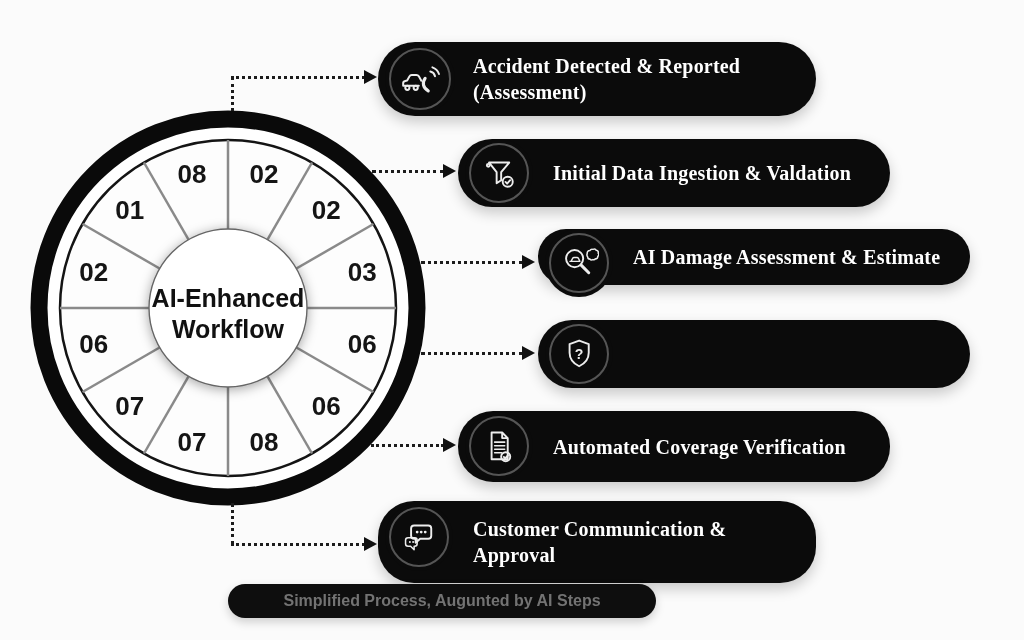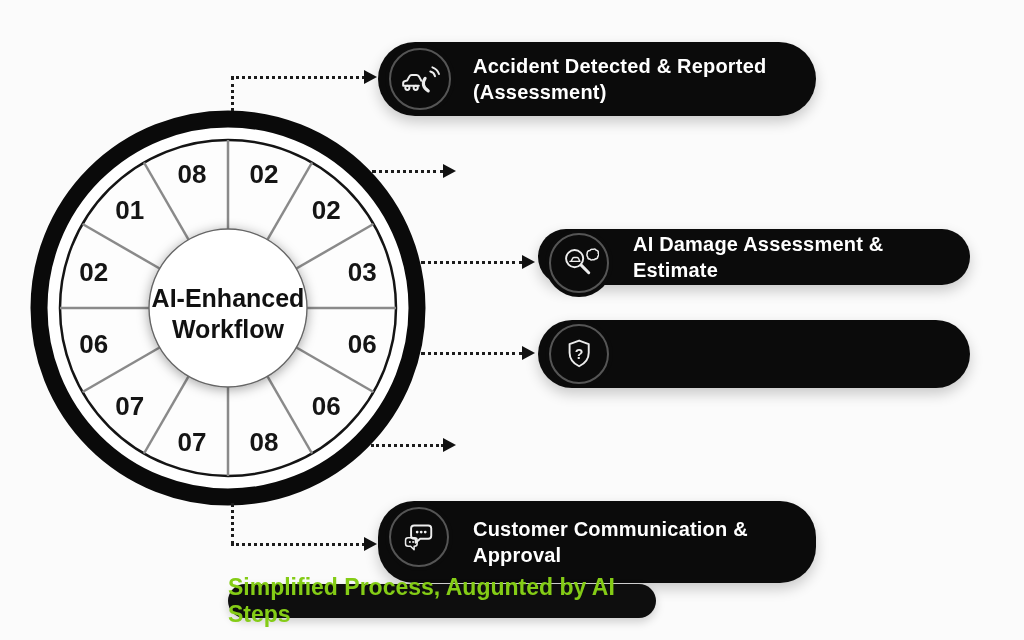--- a/index.html
+++ b/index.html
@@ -21,26 +21,26 @@
         box-shadow:0 6px 14px rgba(0,0,0,0.20);color:#fff;}
   .icon-circle{position:absolute;left:11px;border-radius:50%;background:#0b0b0b;
         border:2.5px solid #555;box-shadow:0 0 0 4px #0b0b0b;box-sizing:border-box;
         display:flex;align-items:center;justify-content:center;}
   .icon-circle svg{width:72%;height:72%;}
   .glyph{stroke:#ededed;stroke-width:1.9;fill:none;stroke-linecap:round;stroke-linejoin:round;}
   .glyph-bold{stroke:#ededed;stroke-width:3;fill:none;stroke-linecap:round;}
   .glyph-fill{fill:#ededed;stroke:none;}
   .qmark{font:700 14px "Liberation Sans", sans-serif;fill:#ededed;text-anchor:middle;dominant-baseline:central;}
   .pill-text{position:absolute;left:95px;right:20px;display:flex;flex-direction:column;justify-content:center;
-        font-weight:700;font-size:20px;line-height:26px;letter-spacing:0.2px;}
+        font-weight:700;font-size:20px;line-height:26px;letter-spacing:0.2px;font-family:Liberation Serif, serif;}
 
   
   .caption{position:absolute;left:228px;top:584px;width:428px;height:34px;border-radius:17px;
-        background:#0e0e0e;color:#84cc16;display:flex;align-items:center;justify-content:center;
-        font-weight:700;font-size:23px;box-shadow:0 4px 10px rgba(0,0,0,0.18);}
+        background:#0e0e0e;color:#737373;display:flex;align-items:center;justify-content:center;
+        font-weight:700;font-size:16px;box-shadow:0 4px 10px rgba(0,0,0,0.18);}
 </style>
 </head>
 <body>
 
 <div class="canvas">
 
   <svg class="wheel" viewBox="0 0 396 396">
     <defs>
       <filter id="cshadow" x="-40%" y="-40%" width="180%" height="180%">
         <feDropShadow dx="0" dy="2" stdDeviation="6" flood-color="#000000" flood-opacity="0.35"></feDropShadow>
@@ -110,20 +110,33 @@
         <path class="glyph-bold" d="M25 19.5 c-3 4.2 -2 9 3 12"></path>
         <path class="glyph" d="M30 13 a6 6 0 0 1 4.5 4.5 M32 9 a10 10 0 0 1 6.3 6.3"></path>
       </svg>
     </div>
     <div class="pill-text">
       <span>Accident Detected &amp; Reported</span>
       <span>(Assessment)</span>
     </div>
   </div>
 
+  <div class="pill" style="left:458px;top:139px;width:432px;height:68px;border-radius:34px;">
+    <div class="icon-circle" style="width:60px;height:60px;top:4px;">
+      <svg viewBox="0 0 40 40">
+        <path class="glyph" d="M10 9.5 h20 l-8 9.5 v8 l-4.5 3 v-11 z"></path>
+        <circle class="glyph" cx="9.2" cy="12.2" r="1.4"></circle>
+        <circle class="glyph" cx="28.5" cy="28.5" r="5"></circle>
+        <path class="glyph" d="M26.3 28.7 l1.6 1.7 l3 -3.4"></path>
+      </svg>
+    </div>
+    <div class="pill-text">
+      <span>Initial Data Ingestion &amp; Valdation</span>
+    </div>
+  </div>
 
   <div class="pill" style="left:538px;top:229px;width:432px;height:56px;border-radius:34px;">
     <div class="icon-circle" style="width:60px;height:60px;top:4px;">
       <svg viewBox="0 0 40 40">
         <circle class="glyph" cx="15.5" cy="15.5" r="8.5"></circle>
         <path class="glyph-bold" d="M22 22 l7.5 7.5"></path>
         <path class="glyph" style="stroke-width:1.4" d="M10.8 18.2 h9.4 M12 18.2 l1.4 -2.8 q0.5 -1 1.6 -1 h2.8 q1.1 0 1.6 1 l1.3 2.8"></path>
         <path class="glyph" style="stroke-width:1.5" d="M28 10.5 q-0.3 -2.8 2.6 -3 q1 -1.9 3.2 -1.2 q2.3 -0.9 3.2 1 q2.4 0.4 1.9 2.8 q1.4 1.8 -0.4 3.2 q0 2.3 -2.3 2.3 q-0.9 1.4 -2.7 0.9 q-1.8 0.9 -2.7 -0.5 q-2.3 0 -2.3 -2.2 q-1.3 -1.4 -0.5 -3.3 z"></path>
       </svg>
     </div>
@@ -134,20 +147,33 @@
 
   <div class="pill" style="left:538px;top:320px;width:432px;height:68px;border-radius:34px;">
     <div class="icon-circle" style="width:60px;height:60px;top:4px;">
       <svg viewBox="0 0 40 40">
         <path class="glyph" d="M20 6.5 L29.5 10 v8.5 c0 7.5 -5.5 11.5 -9.5 13.5 c-4 -2 -9.5 -6 -9.5 -13.5 V10 z"></path>
         <text class="qmark" x="20" y="19.5">?</text>
       </svg>
     </div>
   </div>
 
+  <div class="pill" style="left:458px;top:411px;width:432px;height:71px;border-radius:35px;">
+    <div class="icon-circle" style="width:60px;height:60px;top:5px;">
+      <svg viewBox="0 0 40 40">
+        <path class="glyph" d="M12.5 6.5 h10.5 l5.5 5.5 v21 h-16 z M23 6.5 v5.5 h5.5"></path>
+        <path class="glyph" style="stroke-width:1.5" d="M15.5 16 h10 M15.5 19.5 h10 M15.5 23 h10 M15.5 26.5 h7"></path>
+        <circle class="glyph" cx="26.5" cy="30.5" r="4.5"></circle>
+        <path class="glyph" d="M24.6 30.7 l1.4 1.5 l2.7 -3"></path>
+      </svg>
+    </div>
+    <div class="pill-text">
+      <span>Automated Coverage Verification</span>
+    </div>
+  </div>
 
   <div class="pill" style="left:378px;top:501px;width:438px;height:82px;border-radius:36px;">
     <div class="icon-circle" style="width:60px;height:60px;top:6px;">
       <svg viewBox="0 0 40 40">
         <path class="glyph" d="M15 8.5 h14 q3 0 3 3 v7 q0 3 -3 3 h-8 l-4.5 4 v-4 h-1.5 q-3 0 -3 -3 v-7 q0 -3 3 -3 z"></path>
         <circle class="glyph-fill" cx="18" cy="15" r="1.4"></circle>
         <circle class="glyph-fill" cx="22" cy="15" r="1.4"></circle>
         <circle class="glyph-fill" cx="26" cy="15" r="1.4"></circle>
         <path class="glyph" style="stroke-width:1.5" d="M9 20.5 h6.5 q2.5 0 2.5 2.5 v3.5 q0 2.5 -2.5 2.5 h-0.5 v3.5 l-3.5 -3.5 h-2.5 q-2.5 0 -2.5 -2.5 v-3.5 q0 -2.5 2.5 -2.5 z"></path>
         <circle class="glyph-fill" cx="10.8" cy="24.8" r="1"></circle>

